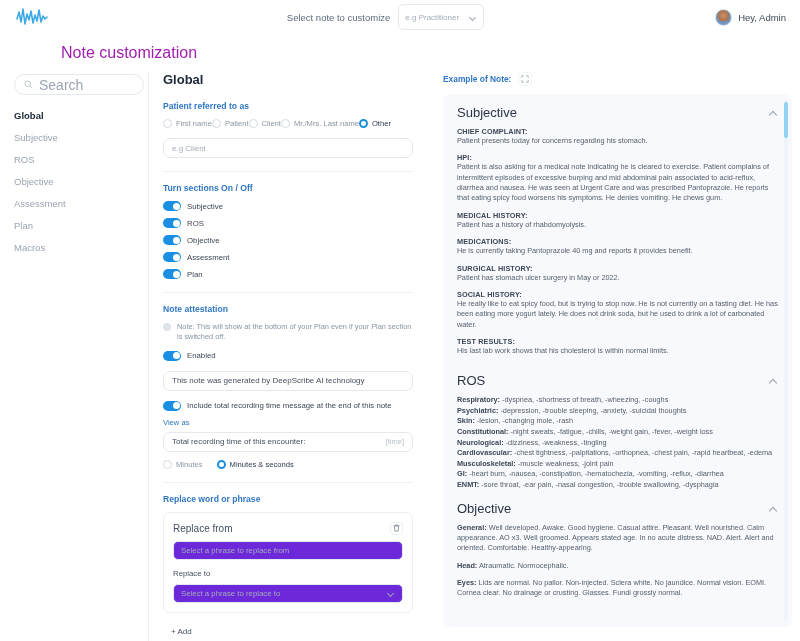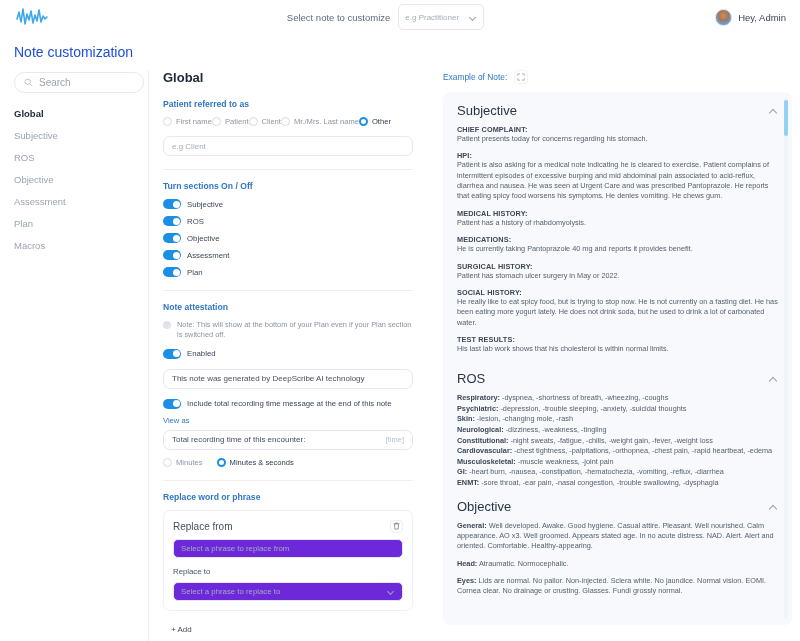--- a/index.html
+++ b/index.html
@@ -35,36 +35,37 @@
   .topbar-right { display: flex; align-items: center; gap: 6px; }
   .avatar {
     width: 17px; height: 17px; border-radius: 50%;
     background: radial-gradient(circle at 50% 38%, #c98f68 0%, #a9714c 48%, #6f8fb5 49%, #86a4c6 100%);
     border: 1.5px solid #cfe0f0;
   }
   .greeting { font-size: 9.5px; color: #3d4756; }
 
   
   .page-title {
-    font-size: 14px; color: #1d4ed8; font-weight: 400;
+    font-size: 16px; color: #a21caf; font-weight: 400;
     padding: 10px 0 10px 14px;
+    margin-left: 47px;
   }
 
   
   .body { display: flex; height: 575px; padding-left: 14px; }
 
   
   .sidebar { width: 130px; flex: 0 0 130px; padding-top: 2px; }
   .search-box {
     height: 21px; border: 1px solid #e4e9f0; border-radius: 11px;
     display: flex; align-items: center; gap: 6px; padding: 0 9px;
     background: #fff;
   }
   .search-ic { width: 9px; height: 9px; flex: 0 0 auto; }
-  .search-txt { font-size: 10px; color: #9aa4b2; }
+  .search-txt { font-size: 14px; color: #9aa4b2; }
   .nav { margin-top: 15px; display: flex; flex-direction: column; gap: 11px; }
   .nav-item { font-size: 9.5px; color: #9aa4b2; }
   .nav-item.active { color: #1d2738; font-weight: bold; }
 
   .vdivider { width: 1px; background: #eceff3; margin: 0 0 0 4px; flex: 0 0 1px; }
 
   
   .settings {
     width: 278px; flex: 0 0 278px; padding: 0 14px 0 14px; position: relative;
   }
@@ -131,21 +132,21 @@
   }
   .rep-label2 { font-size: 7.8px; color: #46505f; margin-top: 9px; }
   .add-btn {
     display: inline-flex; align-items: center; gap: 4px; margin-top: 10px;
     font-size: 8px; color: #46505f; padding: 4px 8px; border-radius: 5px;
   }
 
   
   .preview { flex: 1; padding: 0 8px 0 16px; min-width: 0; }
   .preview-head { display: flex; align-items: center; gap: 7px; margin-bottom: 8px; }
-  .preview-head-label { font-size: 8.4px; font-weight: normal; color: #2f77c4; }
+  .preview-head-label { font-size: 8.4px; font-weight: bold; color: #2f77c4; }
   .expand-btn {
     width: 14px; height: 14px; border-radius: 4px; background: #fff;
     border: 1px solid #f0f3f7; display: flex; align-items: center; justify-content: center;
   }
   .note-panel {
     position: relative; height: 533px; background: #f7f9fc;
     border-radius: 7px; padding: 11px 14px 0 14px; overflow: hidden;
   }
   .scrolltrack {
     position: absolute; right: 4px; top: 6px; bottom: 6px; width: 4px;
@@ -389,22 +390,22 @@
 
         <div class="sec-gap"></div>
 
         <div class="nsec-head">
           <span class="nsec-title">ROS</span>
           <span class="caret"></span>
         </div>
         <div class="ros-line"><b>Respiratory:</b><span> -dyspnea, -shortness of breath, -wheezing, -coughs</span></div>
         <div class="ros-line"><b>Psychiatric:</b><span> -depression, -trouble sleeping, -anxiety, -suicidal thoughts</span></div>
         <div class="ros-line"><b>Skin:</b><span> -lesion, -changing mole, -rash</span></div>
+        <div class="ros-line"><b>Constitutional:</b><span> -night sweats, -fatigue, -chills, -weight gain, -fever, -weight loss</span></div>
         <div class="ros-line"><b>Neurological:</b><span> -dizziness, -weakness, -tingling</span></div>
-        <div class="ros-line"><b>Constitutional:</b><span> -night sweats, -fatigue, -chills, -weight gain, -fever, -weight loss</span></div>
         <div class="ros-line"><b>Cardiovascular:</b><span> -chest tightness, -palpitations, -orthopnea, -chest pain, -rapid heartbeat, -edema</span></div>
         <div class="ros-line"><b>Musculoskeletal:</b><span> -muscle weakness, -joint pain</span></div>
         <div class="ros-line"><b>GI:</b><span> -heart burn, -nausea, -constipation, -hematochezia, -vomiting, -reflux, -diarrhea</span></div>
         <div class="ros-line"><b>ENMT:</b><span> -sore throat, -ear pain, -nasal congestion, -trouble swallowing, -dysphagia</span></div>
 
         <div class="sec-gap"></div>
 
         <div class="nsec-head">
           <span class="nsec-title">Objective</span>
           <span class="caret"></span>

